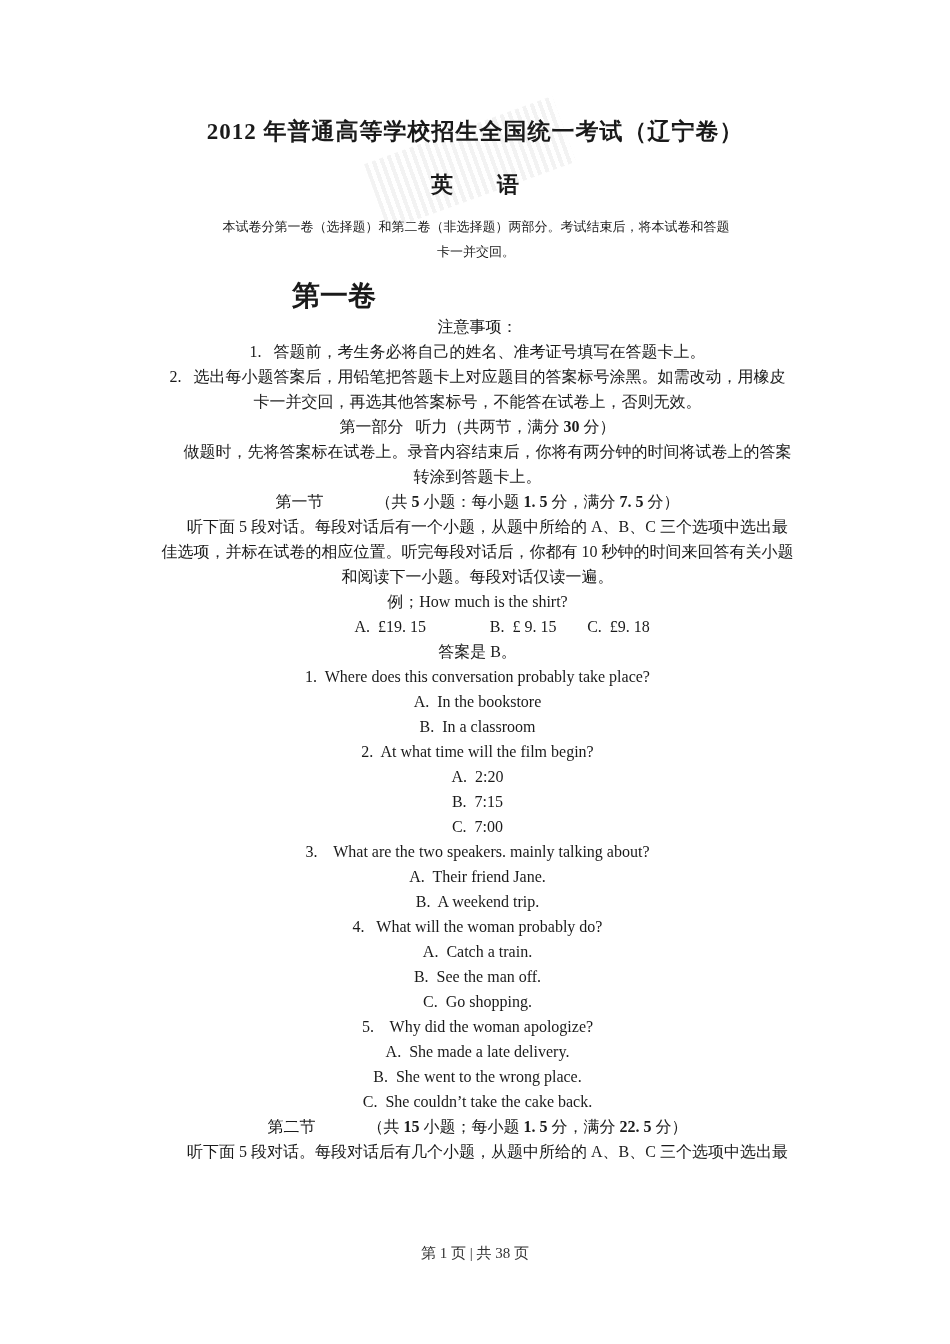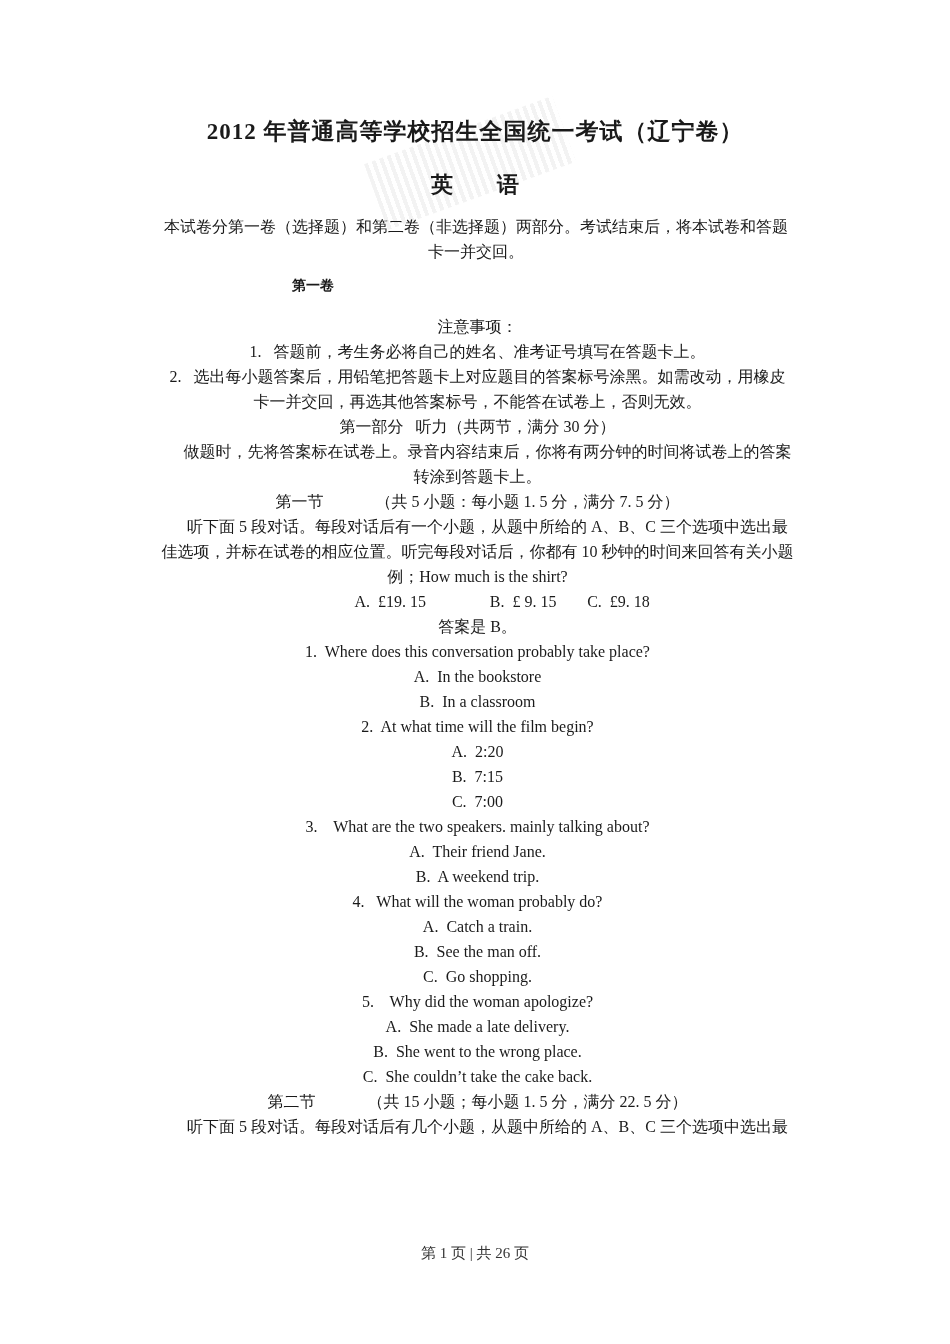--- a/index.html
+++ b/index.html
@@ -5,27 +5,27 @@
   html, body { margin:0; padding:0; background:#ffffff; }
   body { width:950px; height:1344px; position:relative; overflow:hidden;
          font-family: "Liberation Serif", "DejaVu Serif", serif; color:#1a1a1a; }
   .page { position:absolute; left:0; top:0; width:781px; height:1344px; }
   .title { position:absolute; top:116px; left:0; width:950px; text-align:center;
            font-size:23px; font-weight:bold; letter-spacing:1px; }
   .subject { position:absolute; top:170px; left:0; width:950px; text-align:center;
              font-size:22px; font-weight:bold; word-spacing:40px; }
   .subject span { margin:0 22px; }
   .intro { position:absolute; top:214px; left:146px; width:660px; text-align:center;
-           font-size:16px; line-height:25px; }
-  .vol { position:absolute; top:277px; left:292px; font-size:14px; font-weight:bold;
+           font-size:13px; line-height:25px; }
+  .vol { position:absolute; top:277px; left:292px; font-size:28px; font-weight:bold;
          font-family:"DejaVu Sans", sans-serif; }
   .body { position:absolute; top:314px; left:145px; width:665px; font-size:16px; line-height:25px;text-align:center; }
   .line { white-space:pre; height:25px; }
   .indent { padding-left:20px; }
-  .b { font-weight:normal; }
+  .b { font-weight:bold; }
   .ex-opts { padding-left:16px; white-space:pre; height:25px; }
   .ex-opts span { display:inline-block; }
   .footer { position:absolute; top:1244px; left:0; width:950px; text-align:center; font-size:15px; color:#333; }
   .watermark { position:absolute; top:128px; left:370px; width:200px; height:70px;
                transform:rotate(-20deg); opacity:0.12;
                background:repeating-linear-gradient(90deg,#999 0 4px,transparent 4px 8px); }
 </style>
 </head>
 <body>
 
@@ -48,20 +48,21 @@
     <div class="line">2.   选出每小题答案后，用铅笔把答题卡上对应题目的答案标号涂黑。如需改动，用橡皮</div>
     <div class="line">卡一并交回，再选其他答案标号，不能答在试卷上，否则无效。</div>
 
     <div class="line"><span>第一部分   听力（共两节，满分 </span><span class="b">30</span><span> 分）</span></div>
     <div class="line indent">做题时，先将答案标在试卷上。录音内容结束后，你将有两分钟的时间将试卷上的答案</div>
     <div class="line">转涂到答题卡上。</div>
 
     <div class="line"><span>第一节</span><span style="display:inline-block;width:52px"></span><span>（共 </span><span class="b">5</span><span> 小题：每小题 </span><span class="b">1. 5</span><span> 分，满分 </span><span class="b">7. 5</span><span> 分）</span></div>
     <div class="line indent">听下面 5 段对话。每段对话后有一个小题，从题中所给的 A、B、C 三个选项中选出最</div>
     <div class="line">佳选项，并标在试卷的相应位置。听完每段对话后，你都有 10 秒钟的时间来回答有关小题</div>
+    <div class="line">和阅读下一小题。每段对话仅读一遍。</div>
     <div class="line">例；How much is the shirt?</div>
     <div class="ex-opts"><span style="width:138px">A.  £19. 15</span><span style="width:128px">B.  £ 9. 15</span><span>C.  £9. 18</span></div>
     <div class="line">答案是 B。</div>
 
     <div class="line">1.  Where does this conversation probably take place?</div>
     <div class="line">A.  In the bookstore</div>
     <div class="line">B.  In a classroom</div>
 
     <div class="line">2.  At what time will the film begin?</div>
     <div class="line">A.  2:20</div>
@@ -79,14 +80,14 @@
 
     <div class="line">5.    Why did the woman apologize?</div>
     <div class="line">A.  She made a late delivery.</div>
     <div class="line">B.  She went to the wrong place.</div>
     <div class="line">C.  She couldn’t take the cake back.</div>
 
     <div class="line"><span>第二节</span><span style="display:inline-block;width:52px"></span><span>（共 </span><span class="b">15</span><span> 小题；每小题 </span><span class="b">1. 5</span><span> 分，满分 </span><span class="b">22. 5</span><span> 分）</span></div>
     <div class="line indent">听下面 5 段对话。每段对话后有几个小题，从题中所给的 A、B、C 三个选项中选出最</div>
   </div>
 
-  <div class="footer">第 1 页 | 共 26 页</div>
+  <div class="footer">第 1 页 | 共 38 页</div>
 </div>
 
 </body></html>

